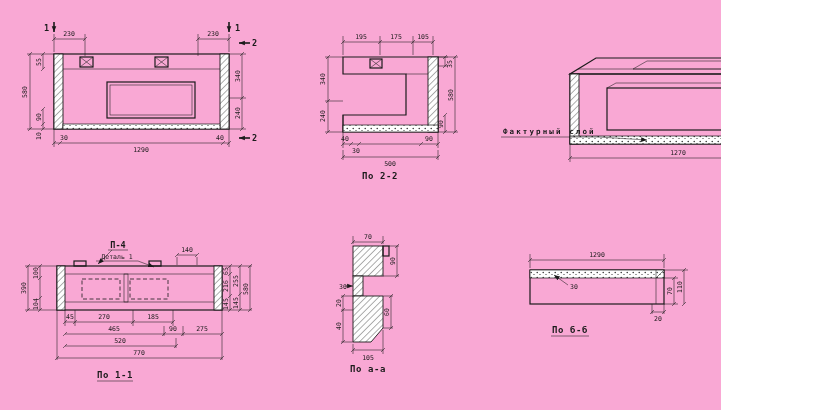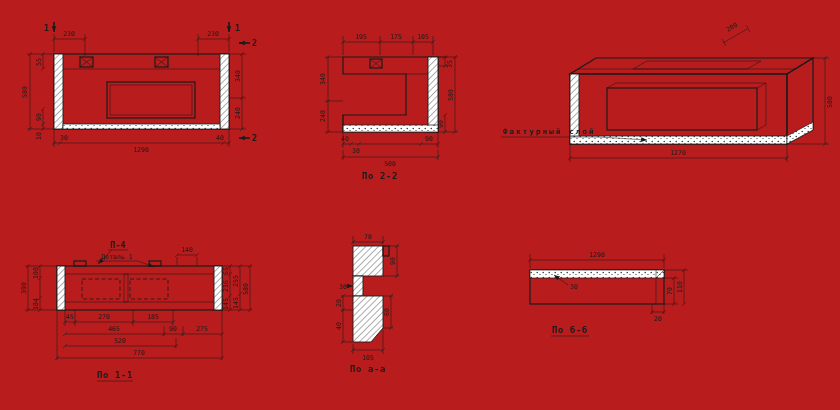--- a/index.html
+++ b/index.html
@@ -1,16 +1,16 @@
 <!DOCTYPE html>
 <html><head>
 <meta charset="utf-8">
 <style>
   html,body{margin:0;padding:0;background:#ffffff;}
-  .sheet{width:840px;height:410px;background:#b91c1c;position:relative;overflow:hidden;}
+  .sheet{width:721px;height:410px;background:#f9a8d4;position:relative;overflow:hidden;}
   svg{display:block;}
   text{font-family:"DejaVu Sans Mono",monospace;font-size:6.5px;fill:#1b1b1b;}
   .lbl{font-size:9px;font-weight:bold;letter-spacing:0.6px;}
   .callout{font-size:7.5px;font-weight:bold;letter-spacing:2.1px;}
   .flag{font-size:8.5px;font-weight:bold;}
   .rot{text-anchor:middle;}
   .mid{text-anchor:middle;}
   .ln{stroke:#1b1b1b;stroke-width:1.2;fill:none;stroke-linejoin:miter;}
   .thin{stroke:#1b1b1b;stroke-width:0.55;fill:none;}
   .dim{stroke:#1b1b1b;stroke-width:0.55;fill:none;}

